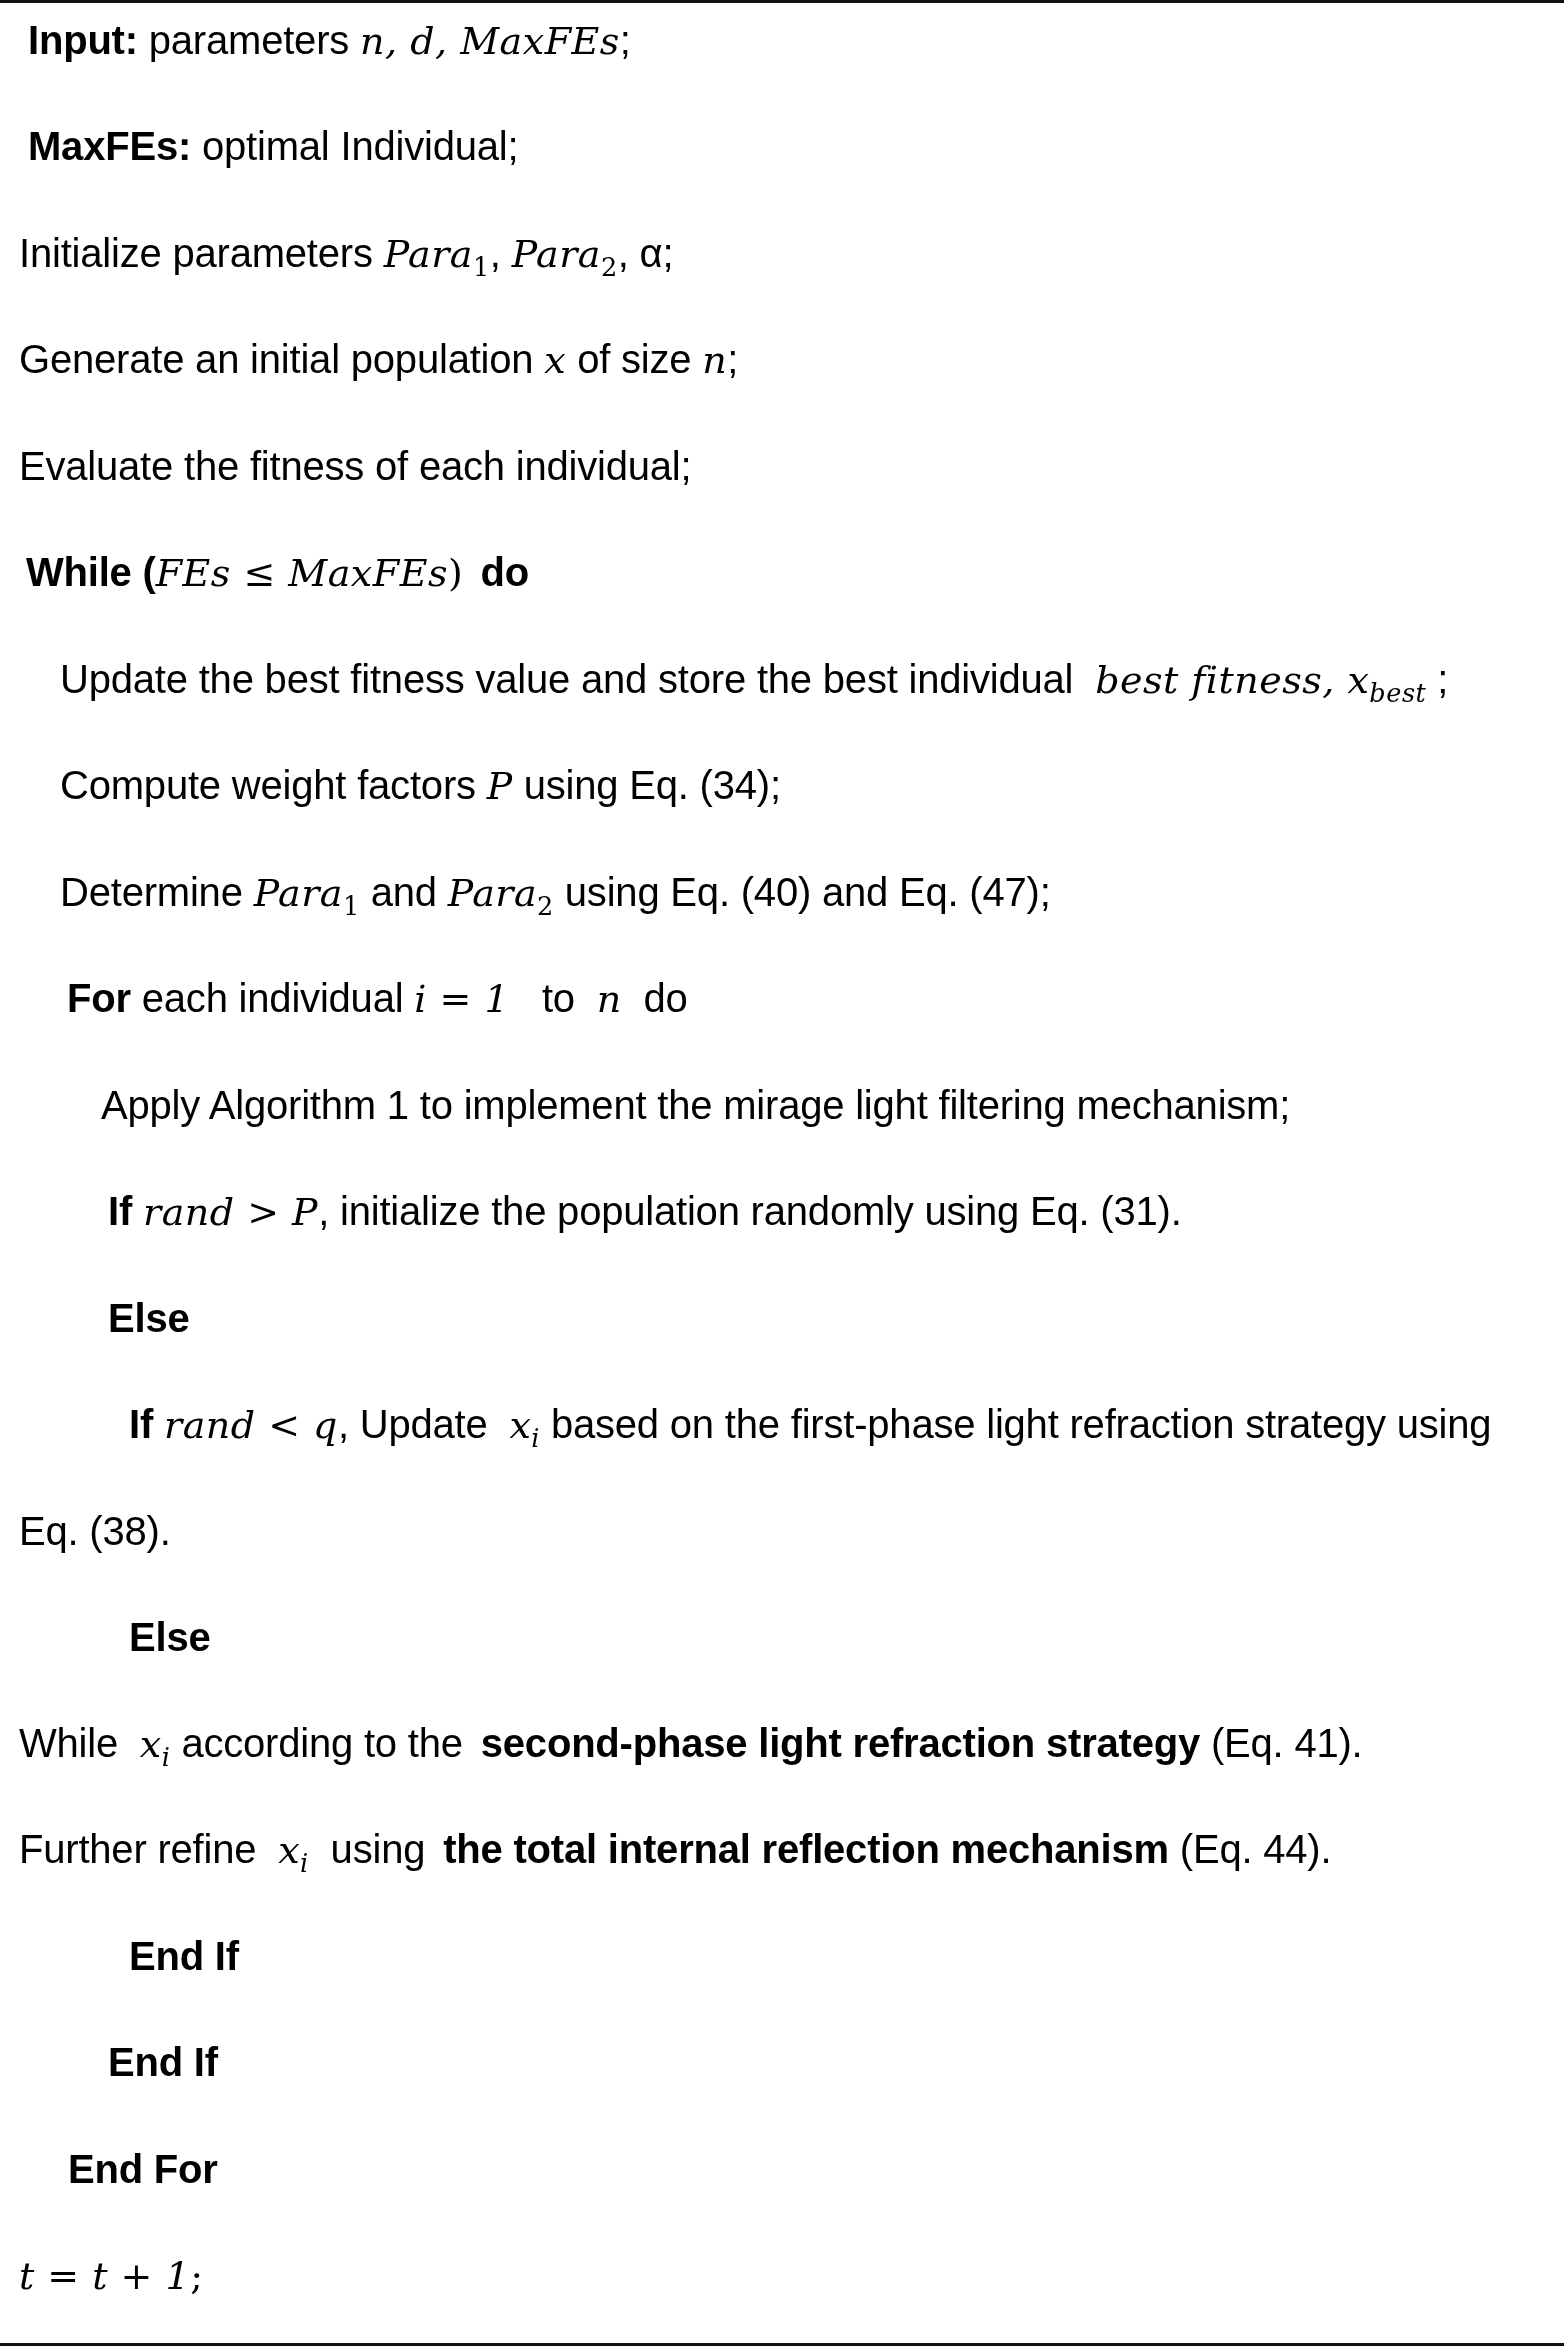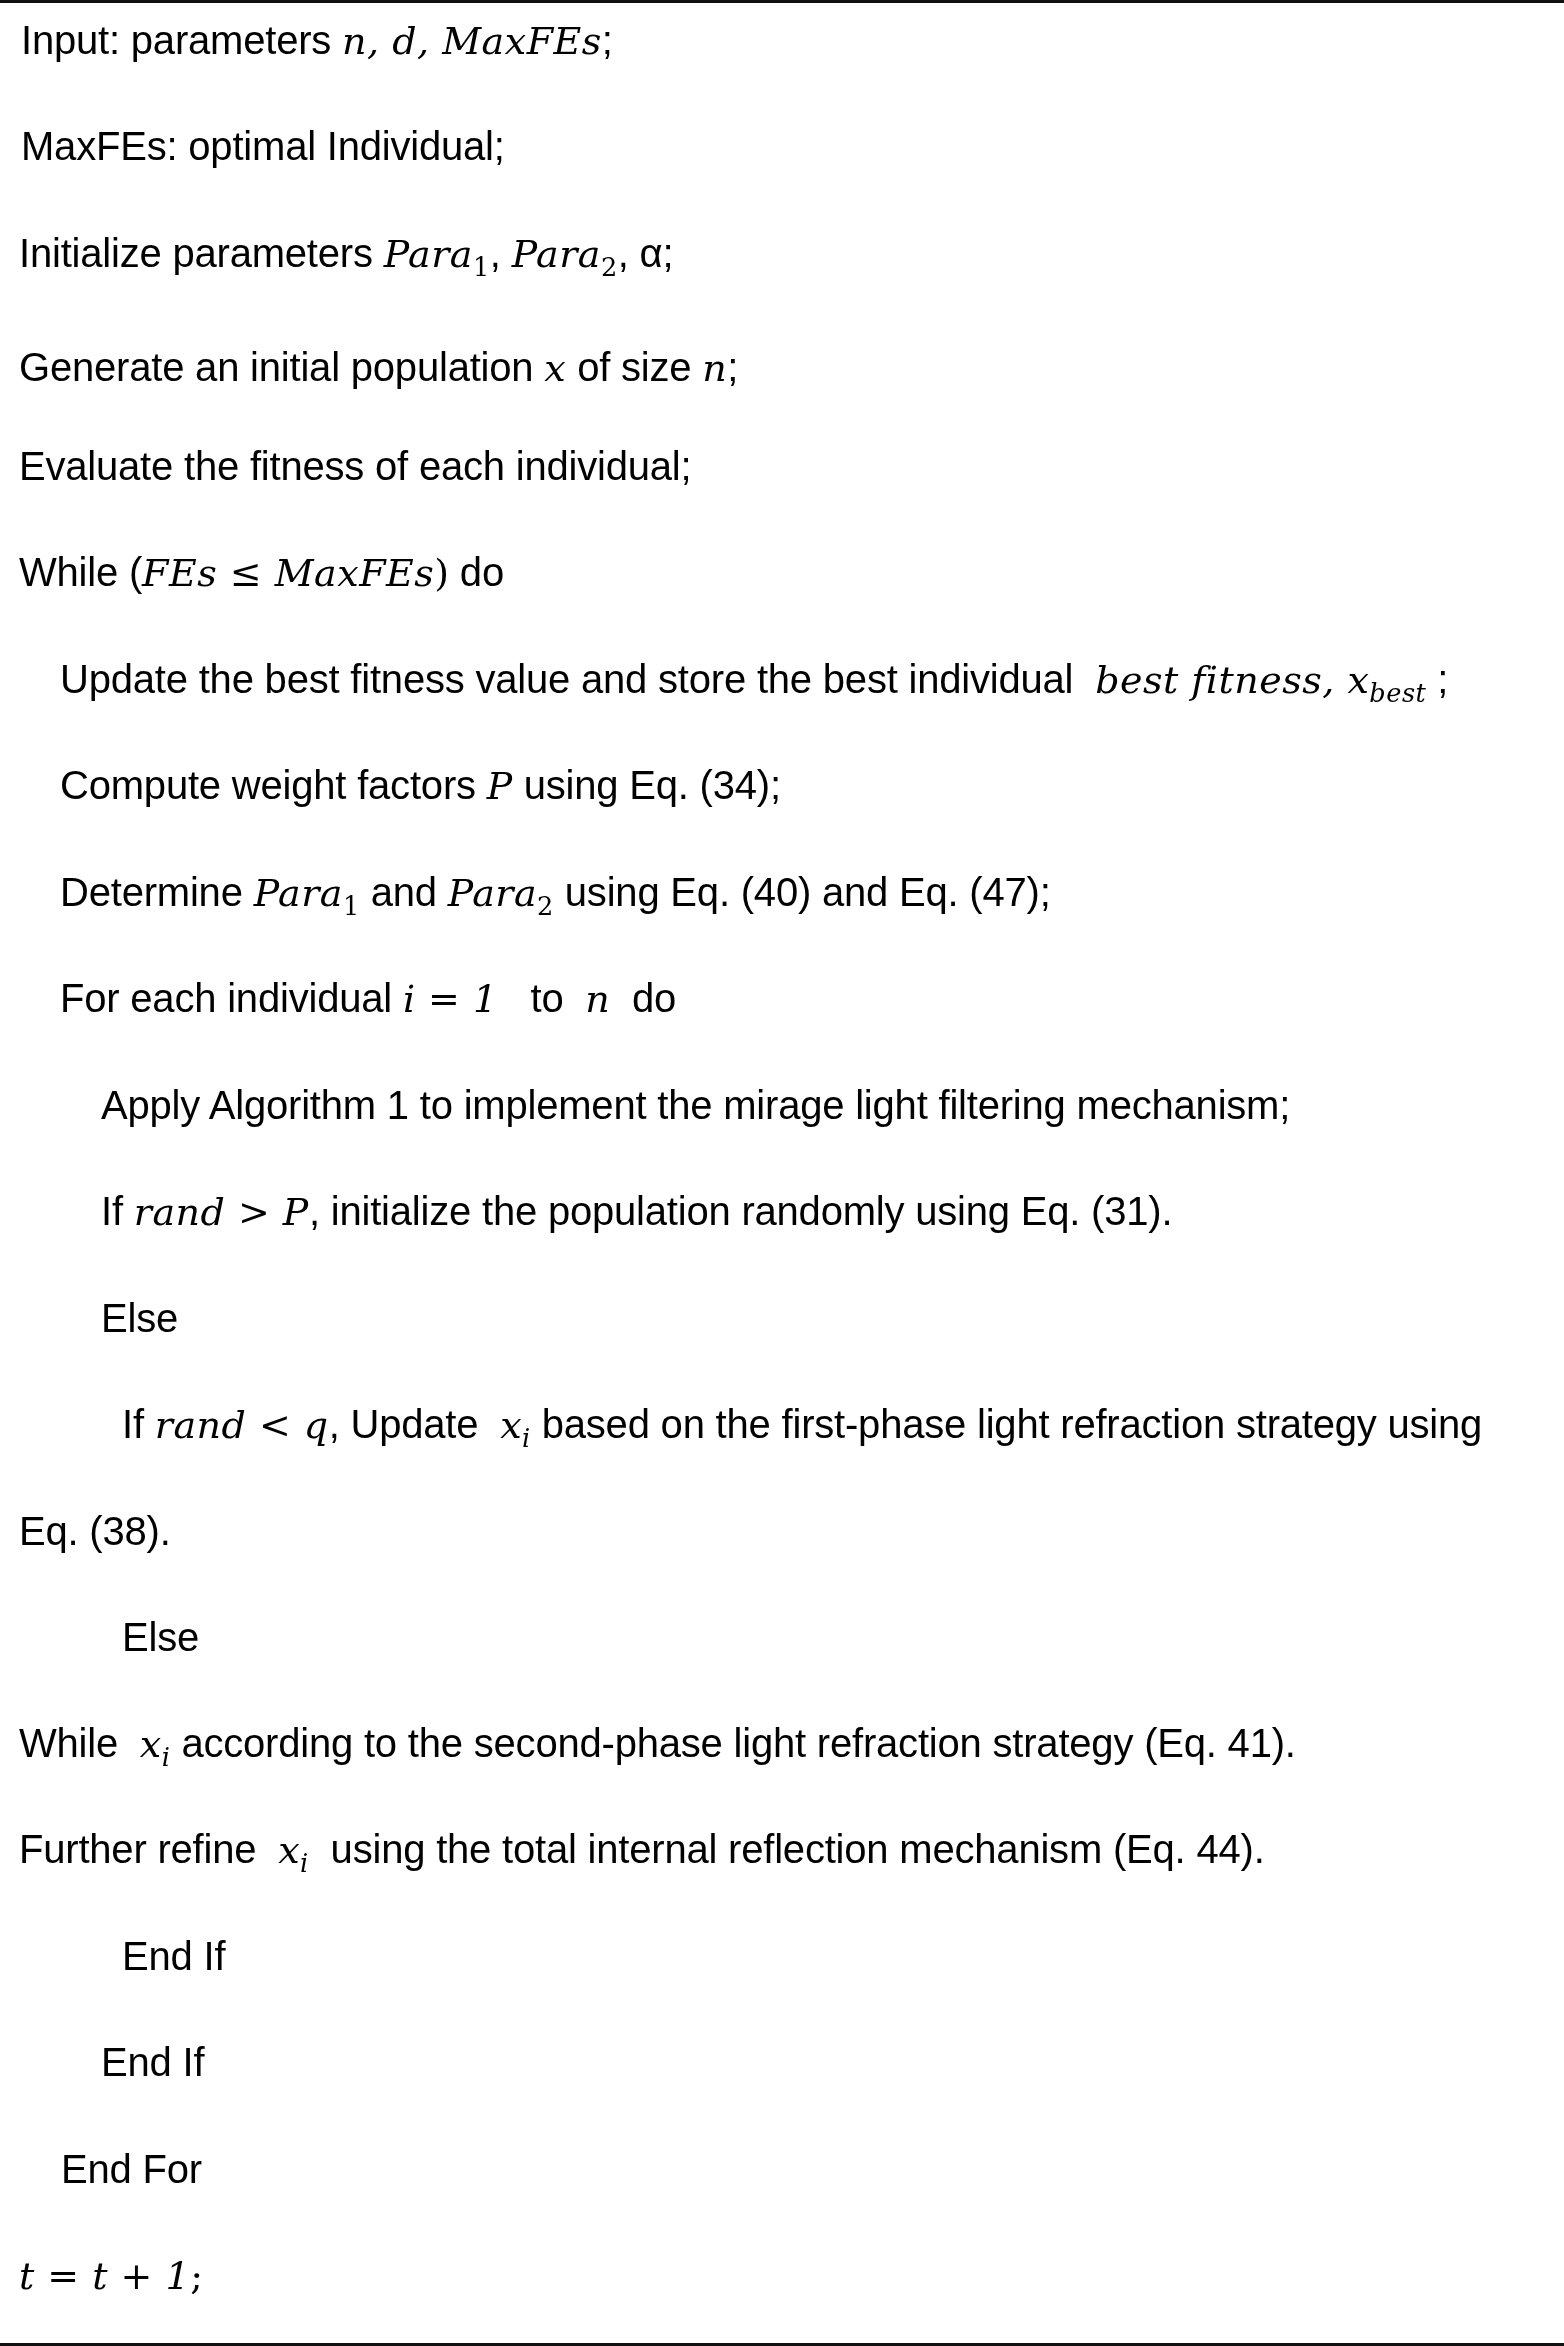--- a/index.html
+++ b/index.html
@@ -28,21 +28,21 @@
     background: #111111;
   }
   .line {
     position: absolute;
     font-size: 40px;
     line-height: 47px;
     height: 47px;
     white-space: nowrap;
     letter-spacing: -0.2px;
   }
-  .b { font-weight: normal; }
+  .b { font-weight: bold; margin-left: 7px; }
   .m {
     font-family: "DejaVu Serif", serif;
     font-style: italic;
     font-size: 38px;
     letter-spacing: 0.5px;
   }
   .mu {
     font-family: "DejaVu Serif", serif;
     font-style: normal;
     font-size: 38px;
@@ -70,21 +70,21 @@
   <span class="b">MaxFEs:</span>
   <span>optimal Individual;</span>
 </div>
 
 <div class="line" style="left:19px; top:230px;">
   <span>Initialize parameters</span>
   <span class="m"><span>Para</span><sub>1</sub></span><span>,</span>
   <span class="m"><span>Para</span><sub>2</sub></span><span>, α;</span>
 </div>
 
-<div class="line" style="left:19px; top:344px;text-align:center;">
+<div class="line" style="left:19px; top:336px;text-align:center;">
   <span>Generate an initial population</span>
   <span class="m">x</span>
   <span>of size</span>
   <span class="m">n</span><span>;</span>
 </div>
 
 <div class="line" style="left:19px; top:443px;">
   <span>Evaluate the fitness of each individual;</span>
 </div>
 

